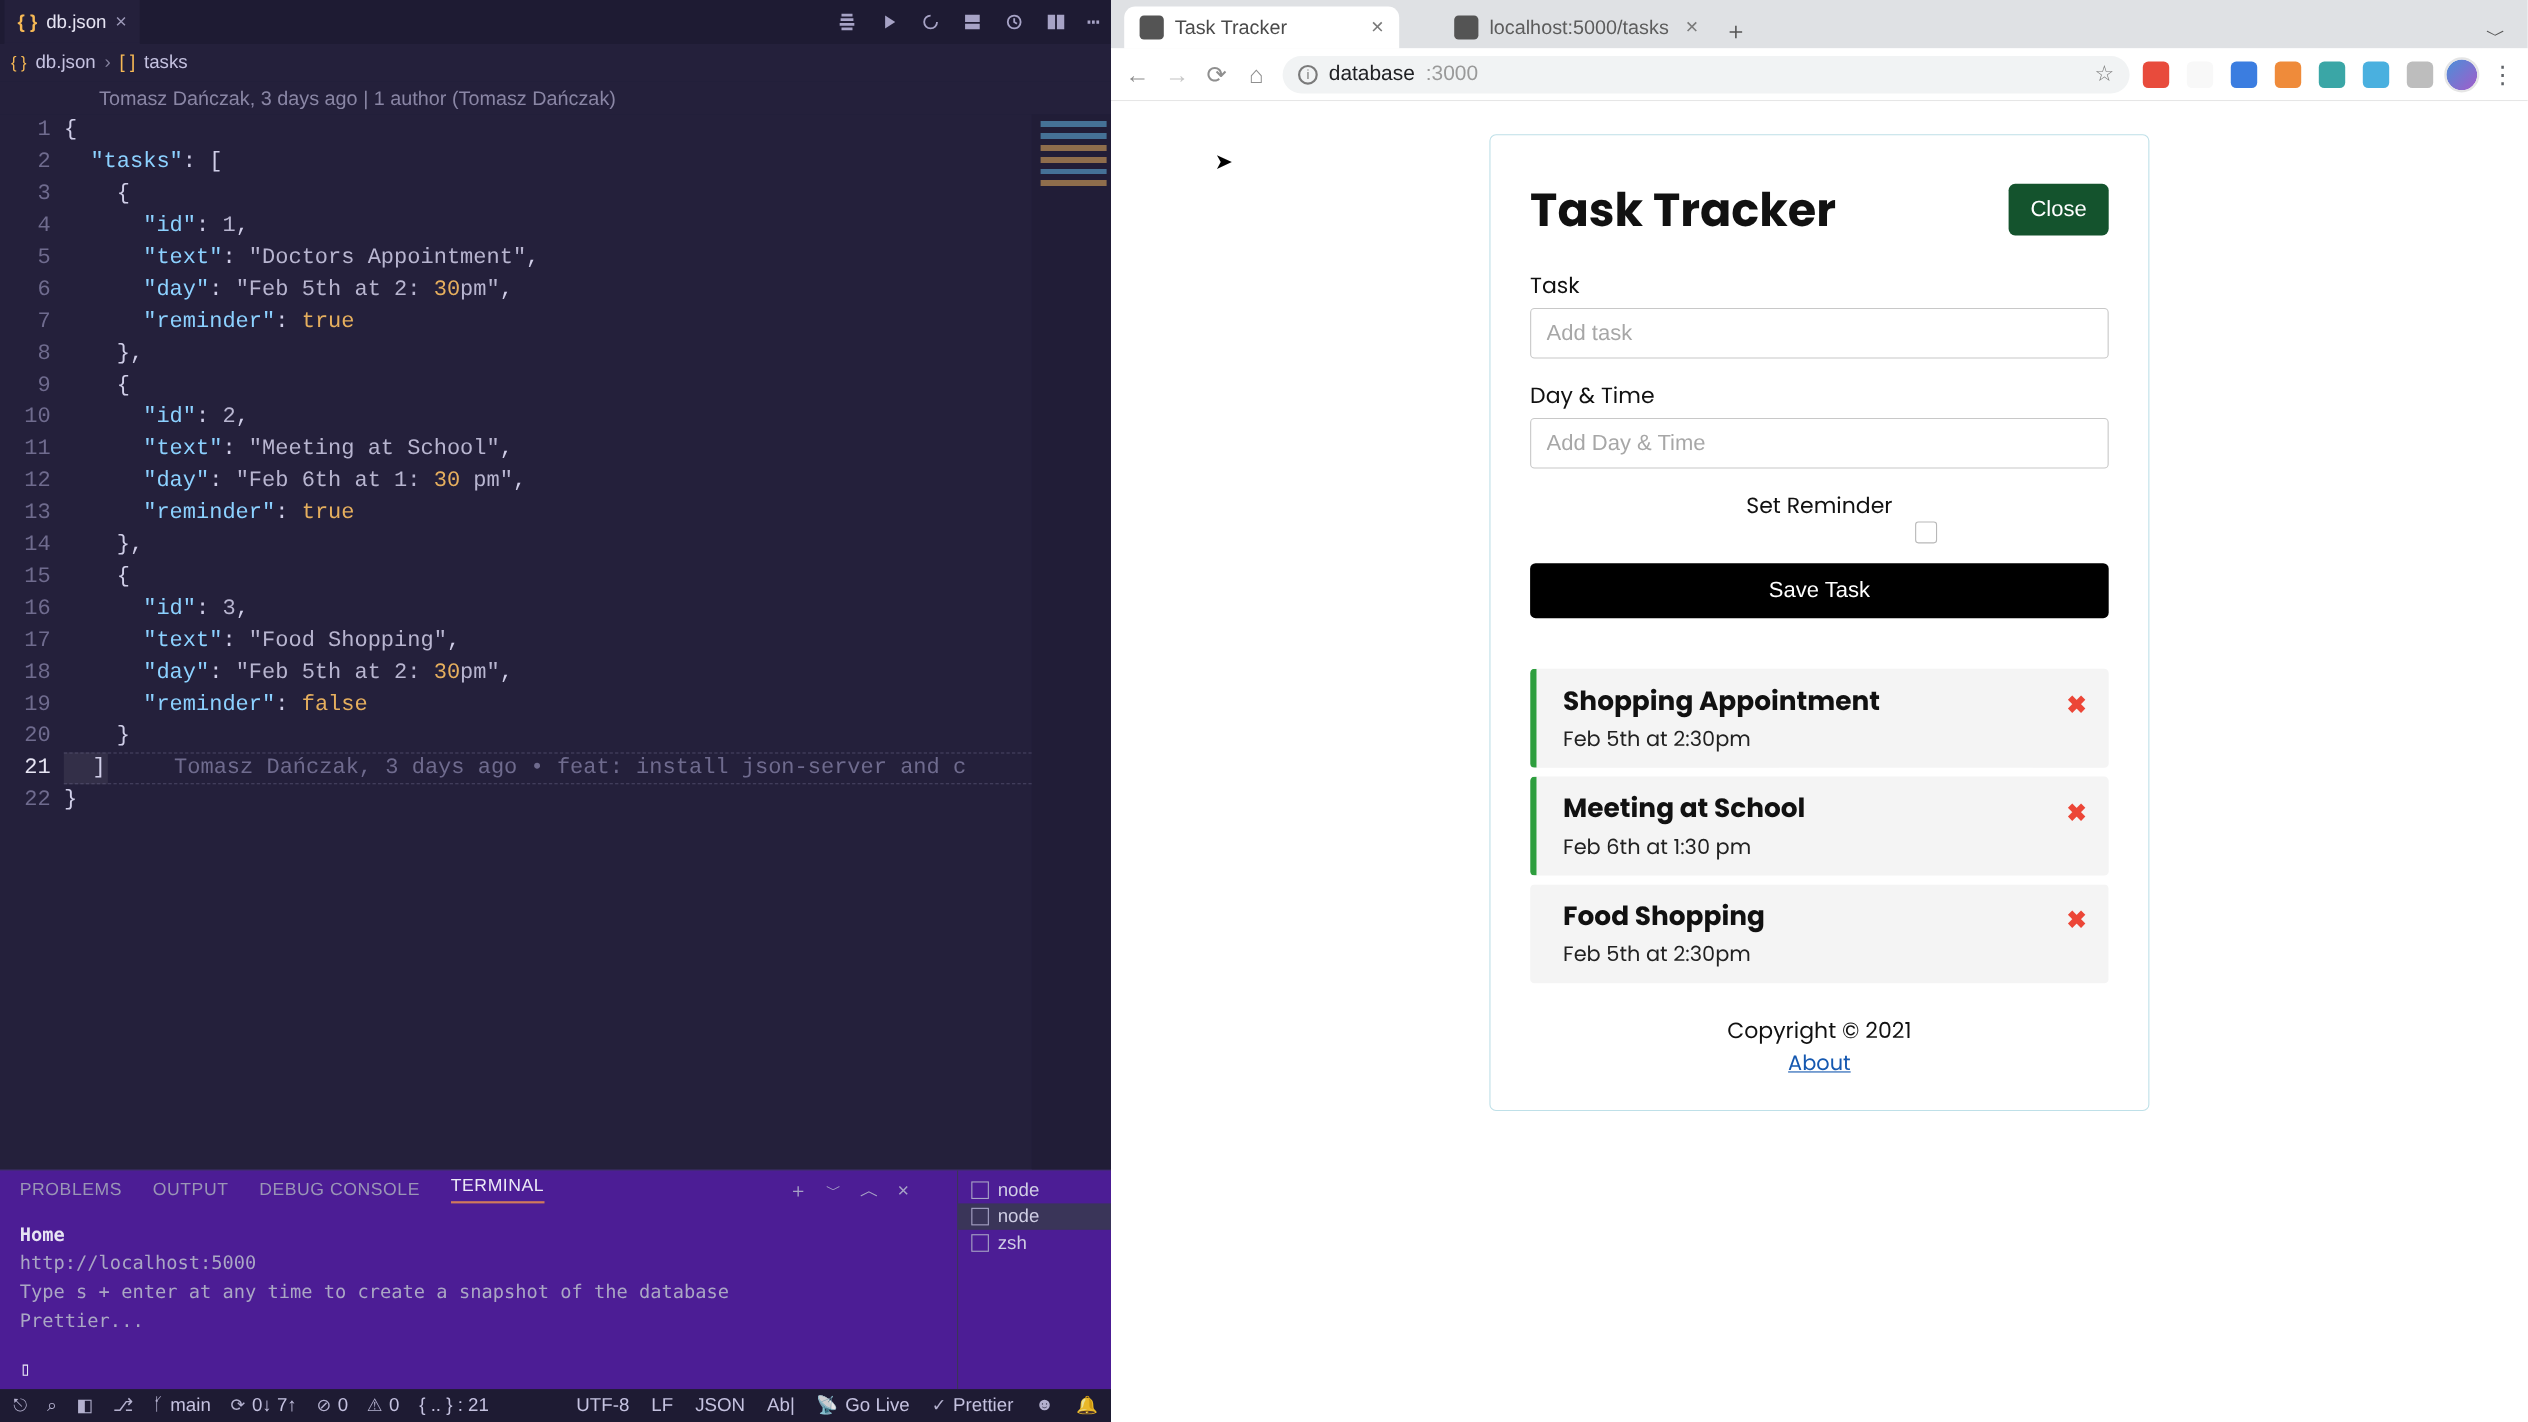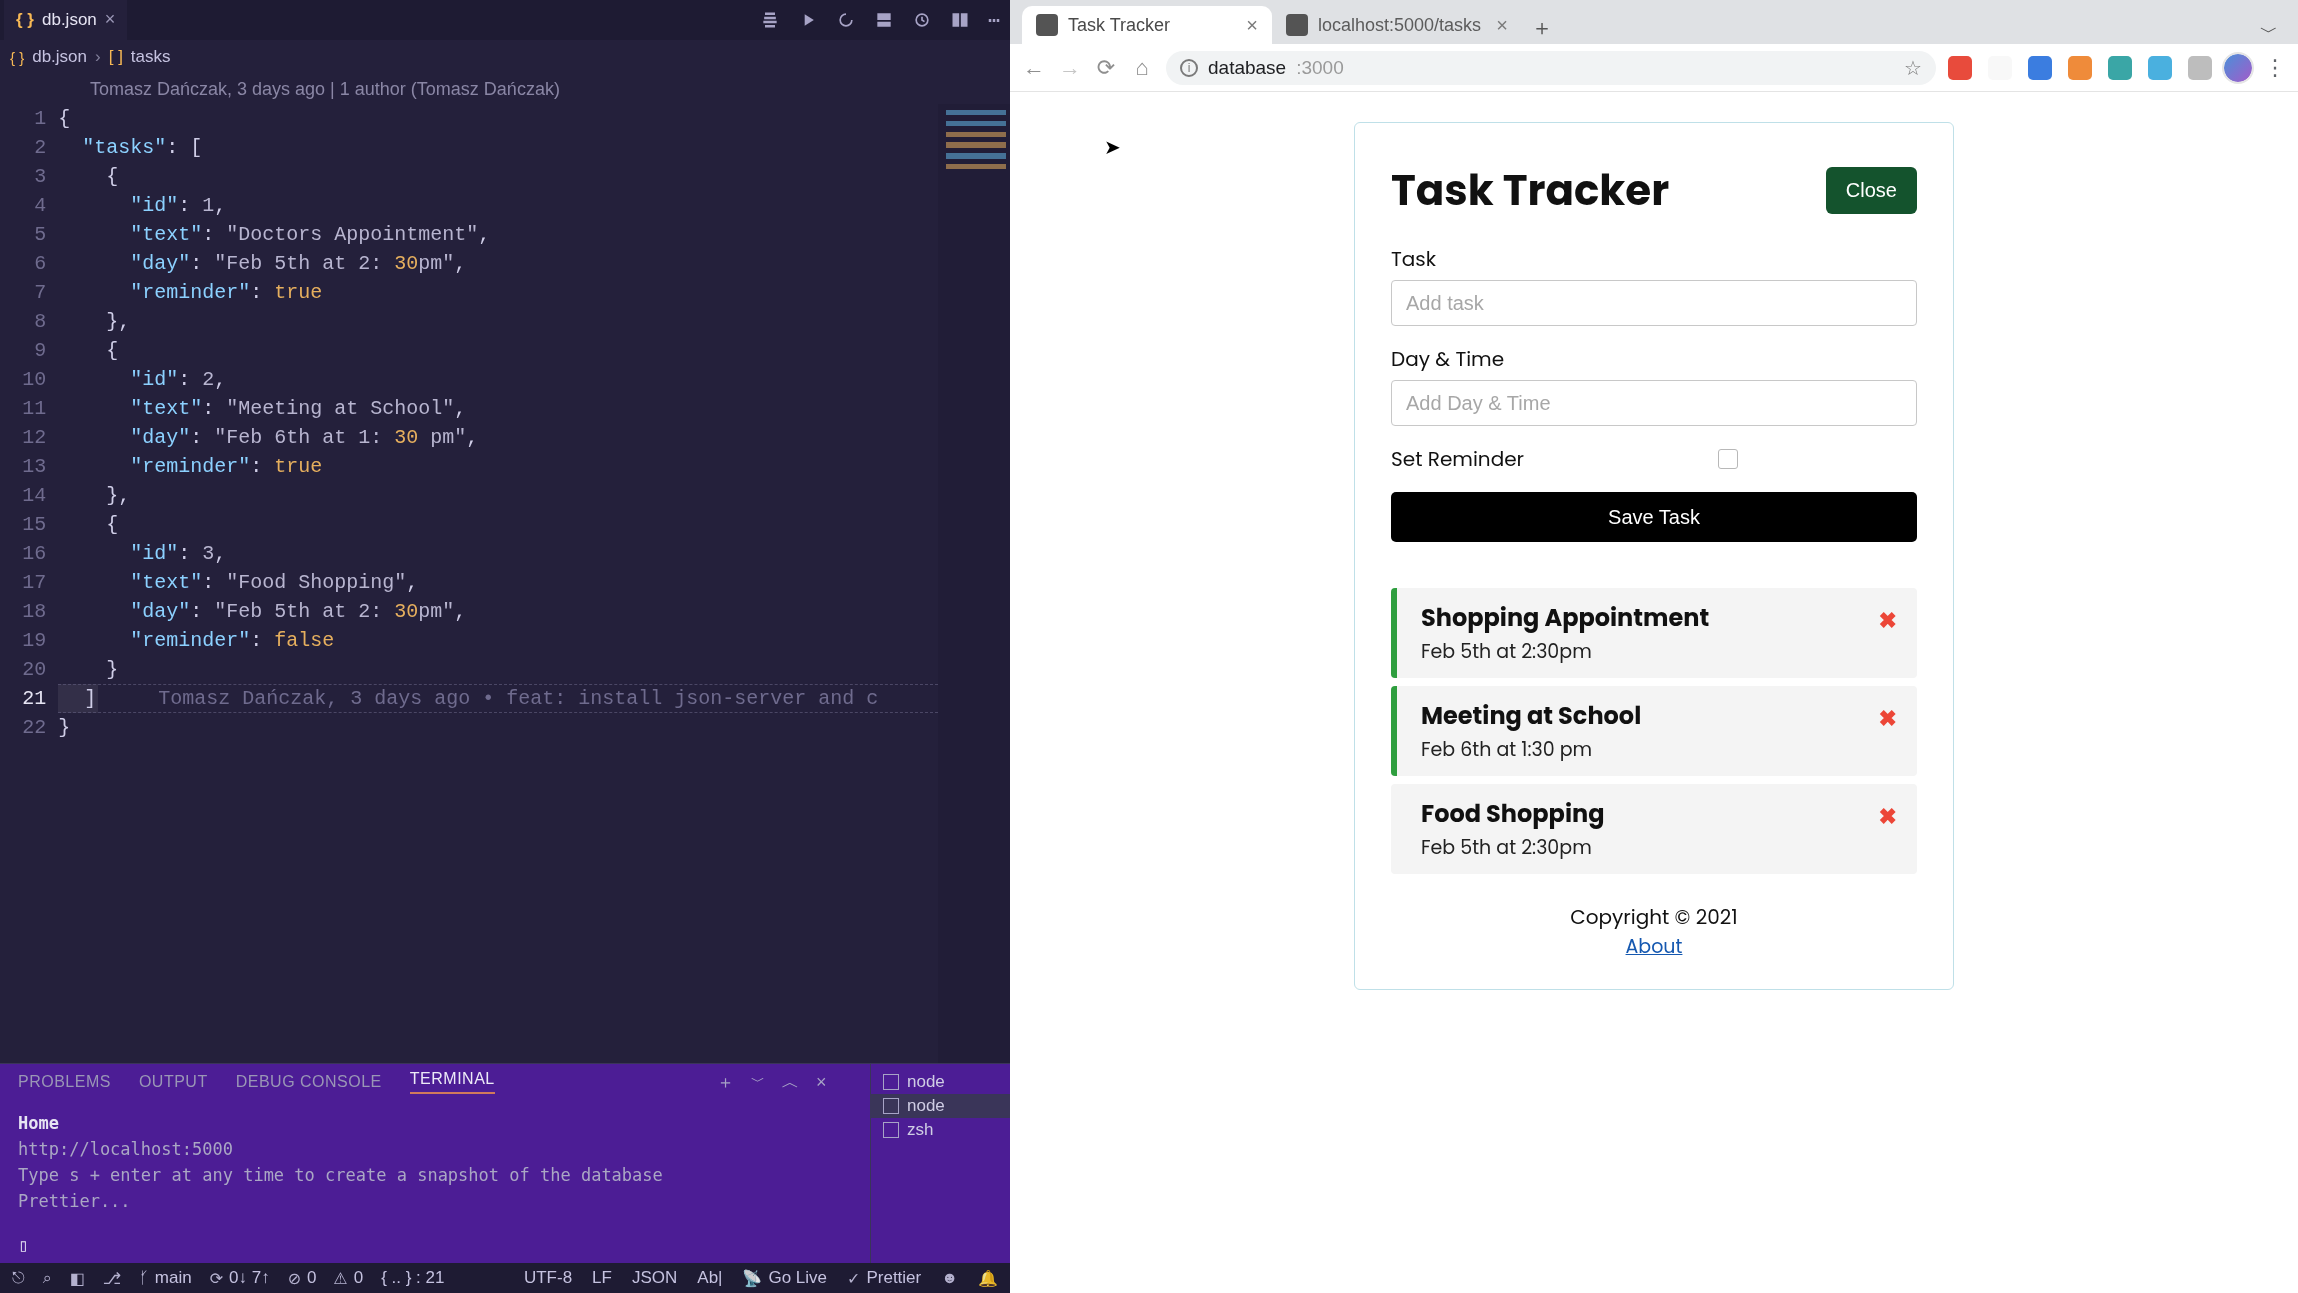--- a/index.html
+++ b/index.html
@@ -218,21 +218,21 @@
     height:38px;
     padding: 0 14px;
     border-radius: 10px 10px 0 0;
     font-family:-apple-system,sans-serif;
     font-size:18px;
     color:#4a4a4a;
     position:relative;
     min-width:250px;
   }
   .ctab.active { background:#fff; }
-  .ctab.inactive { color:#5c5c5c; }
+  .ctab.inactive { color:#5c5c5c;margin-left:36px; }
   .ctab .favi { width:22px; height:22px; background:#545454; border-radius:4px; display:inline-block;}
   .ctab .tabclose { margin-left:auto; color:#7a7a7a; font-size:20px; }
   .newtab { width:32px; height:32px; display:flex; align-items:center; justify-content:center; color:#555; font-size:22px; margin-left:4px; }
   .tabstrip-right { margin-left:auto; display:flex; align-items:center; padding:0 8px; }
   .chev-down { color:#555; font-size:18px; }
 
   
   .chrome-bar {
     height: 48px;
     background:#fff;
@@ -313,20 +313,21 @@
     border:1px solid #c8c8c8;
     border-radius:4px;
     padding: 0 14px;
     font-size:20px;
     color:#333;
   }
   .form input[type=text]::placeholder { color:#a7a7a7; }
   .rem-row {
     display:flex; align-items:center;
     margin: 8px 0 18px;
+    flex-direction: column;
   }
   .rem-row label { margin:0; }
   .rem-row .chk {
     margin-left: 194px;
     width:20px; height:20px;
     border:1px solid #b8b8b8;
     border-radius:3px;
     background:#fff;
     appearance:none;
   }

